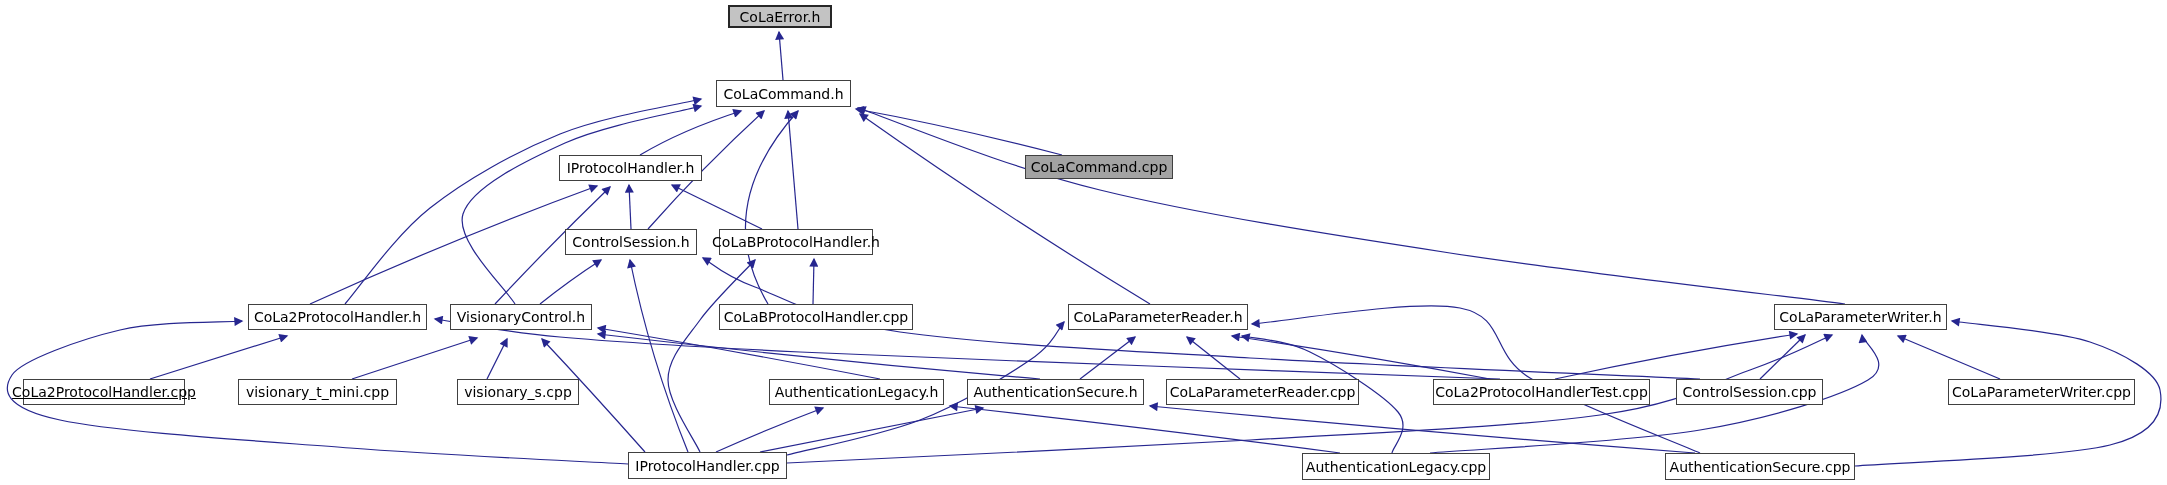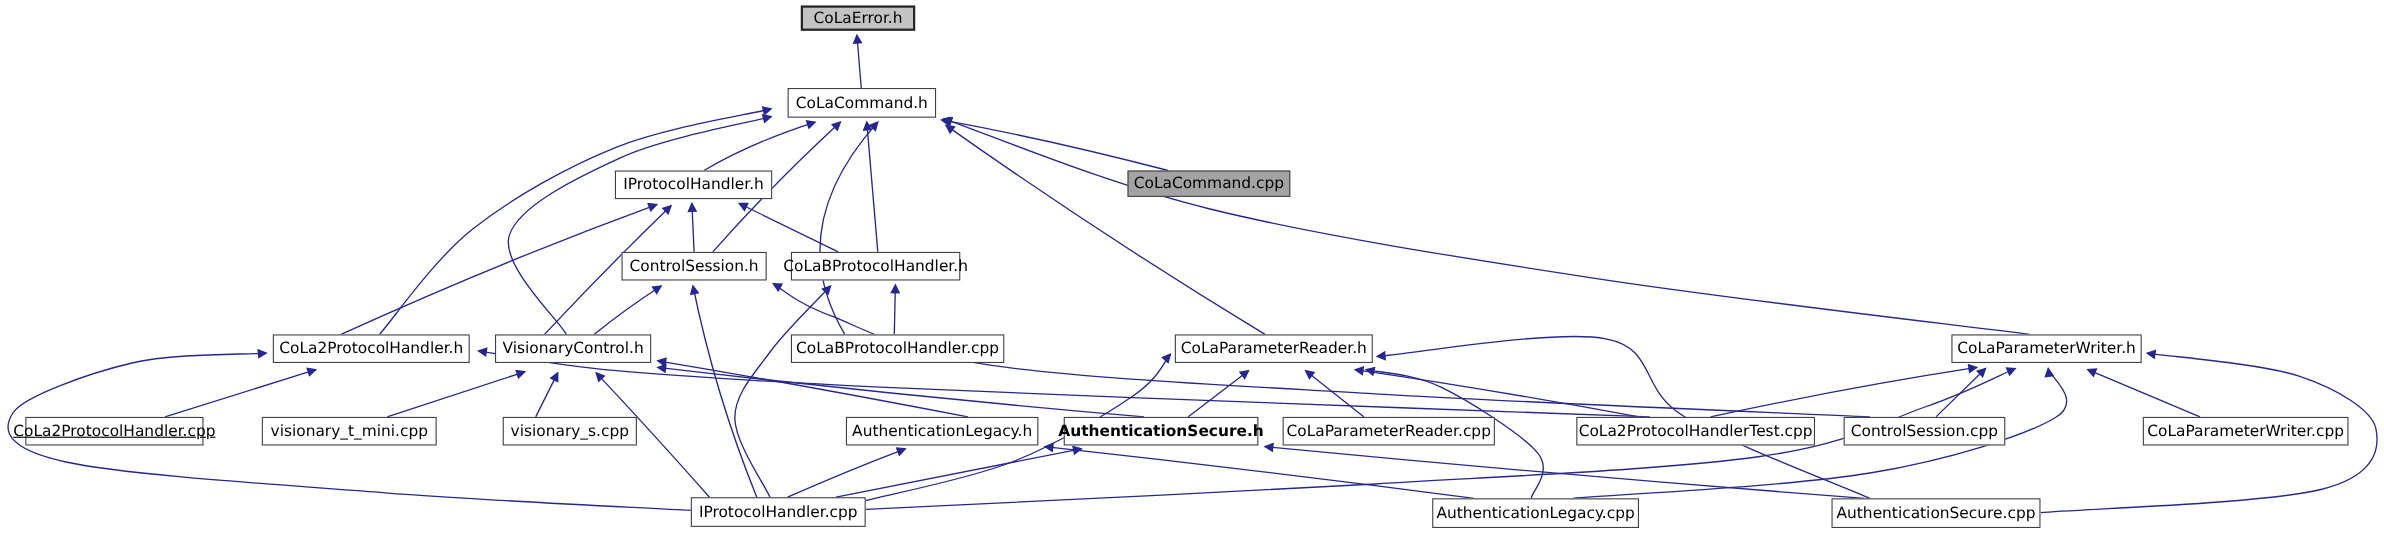--- a/index.html
+++ b/index.html
@@ -91,21 +91,21 @@
     <div class="gnode" title="CoLaBProtocolHandler.h" style="left: 719px; top: 229px; width: 154px; height: 26px; background: rgb(255, 255, 255); border-color: rgb(64, 64, 64); color: rgb(0, 0, 0);">CoLaBProtocolHandler.h</div>
     <div class="gnode" title="CoLa2ProtocolHandler.h" style="left: 248px; top: 304px; width: 179px; height: 26px; background: rgb(255, 255, 255); border-color: rgb(64, 64, 64); color: rgb(0, 0, 0);">CoLa2ProtocolHandler.h</div>
     <div class="gnode" title="VisionaryControl.h" style="left: 450px; top: 304px; width: 142px; height: 26px; background: rgb(255, 255, 255); border-color: rgb(64, 64, 64); color: rgb(0, 0, 0);">VisionaryControl.h</div>
     <div class="gnode" title="CoLaBProtocolHandler.cpp" style="left: 719px; top: 304px; width: 194px; height: 26px; background: rgb(255, 255, 255); border-color: rgb(64, 64, 64); color: rgb(0, 0, 0);">CoLaBProtocolHandler.cpp</div>
     <div class="gnode" title="CoLaParameterReader.h" style="left: 1068px; top: 304px; width: 180px; height: 26px; background: rgb(255, 255, 255); border-color: rgb(64, 64, 64); color: rgb(0, 0, 0);">CoLaParameterReader.h</div>
     <div class="gnode" title="CoLaParameterWriter.h" style="left: 1774px; top: 304px; width: 173px; height: 26px; background: rgb(255, 255, 255); border-color: rgb(64, 64, 64); color: rgb(0, 0, 0);">CoLaParameterWriter.h</div>
     <div class="gnode" title="CoLa2ProtocolHandler.cpp" style="left: 23px; top: 379px; width: 162px; height: 26px; background: rgb(255, 255, 255); border-color: rgb(64, 64, 64); color: rgb(0, 0, 0); text-decoration: underline;">CoLa2ProtocolHandler.cpp</div>
     <div class="gnode" title="visionary_t_mini.cpp" style="left: 238px; top: 379px; width: 159px; height: 26px; background: rgb(255, 255, 255); border-color: rgb(64, 64, 64); color: rgb(0, 0, 0);">visionary_t_mini.cpp</div>
     <div class="gnode" title="visionary_s.cpp" style="left: 421px; top: 379px; width: 122px; height: 26px; background: rgb(255, 255, 255); border-color: rgb(64, 64, 64); color: rgb(0, 0, 0); margin-left: 36px;">visionary_s.cpp</div>
     <div class="gnode" title="AuthenticationLegacy.h" style="left: 769px; top: 379px; width: 175px; height: 26px; background: rgb(255, 255, 255); border-color: rgb(64, 64, 64); color: rgb(0, 0, 0);">AuthenticationLegacy.h</div>
-    <div class="gnode" title="AuthenticationSecure.h" style="left: 967px; top: 379px; width: 177px; height: 26px; background: rgb(255, 255, 255); border-color: rgb(64, 64, 64); color: rgb(0, 0, 0); font-weight: bold;">AuthenticationSecure.h</div>
+    <div class="gnode" title="AuthenticationSecure.h" style="left: 967px; top: 379px; width: 177px; height: 26px; background: rgb(255, 255, 255); border-color: rgb(64, 64, 64); color: rgb(0, 0, 0);">AuthenticationSecure.h</div>
     <div class="gnode" title="CoLaParameterReader.cpp" style="left: 1166px; top: 379px; width: 193px; height: 26px; background: rgb(255, 255, 255); border-color: rgb(64, 64, 64); color: rgb(0, 0, 0);">CoLaParameterReader.cpp</div>
     <div class="gnode" title="CoLa2ProtocolHandlerTest.cpp" style="left: 1433px; top: 379px; width: 217px; height: 26px; background: rgb(255, 255, 255); border-color: rgb(64, 64, 64); color: rgb(0, 0, 0);">CoLa2ProtocolHandlerTest.cpp</div>
     <div class="gnode" title="ControlSession.cpp" style="left: 1676px; top: 379px; width: 147px; height: 26px; background: rgb(255, 255, 255); border-color: rgb(64, 64, 64); color: rgb(0, 0, 0);">ControlSession.cpp</div>
     <div class="gnode" title="CoLaParameterWriter.cpp" style="left: 1948px; top: 379px; width: 187px; height: 26px; background: rgb(255, 255, 255); border-color: rgb(64, 64, 64); color: rgb(0, 0, 0);">CoLaParameterWriter.cpp</div>
     <div class="gnode" title="VisionaryControl.cpp" style="left: 628px; top: 452px; width: 159px; height: 27px; background: rgb(255, 255, 255); border-color: rgb(64, 64, 64); color: rgb(0, 0, 0);">IProtocolHandler.cpp</div>
     <div class="gnode" title="AuthenticationLegacy.cpp" style="left: 1302px; top: 453px; width: 188px; height: 27px; background: rgb(255, 255, 255); border-color: rgb(64, 64, 64); color: rgb(0, 0, 0);">AuthenticationLegacy.cpp</div>
     <div class="gnode" title="AuthenticationSecure.cpp" style="left: 1665px; top: 453px; width: 190px; height: 27px; background: rgb(255, 255, 255); border-color: rgb(64, 64, 64); color: rgb(0, 0, 0);">AuthenticationSecure.cpp</div>
   </div>
 
 </body></html>

